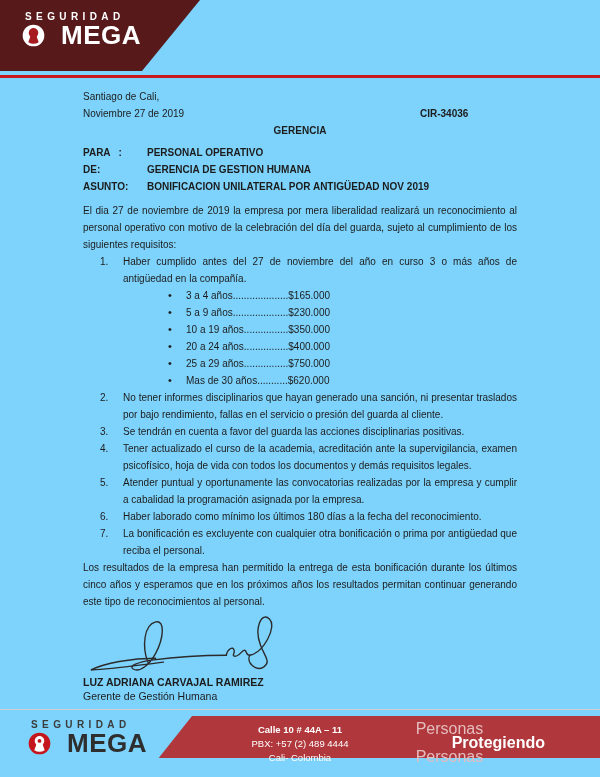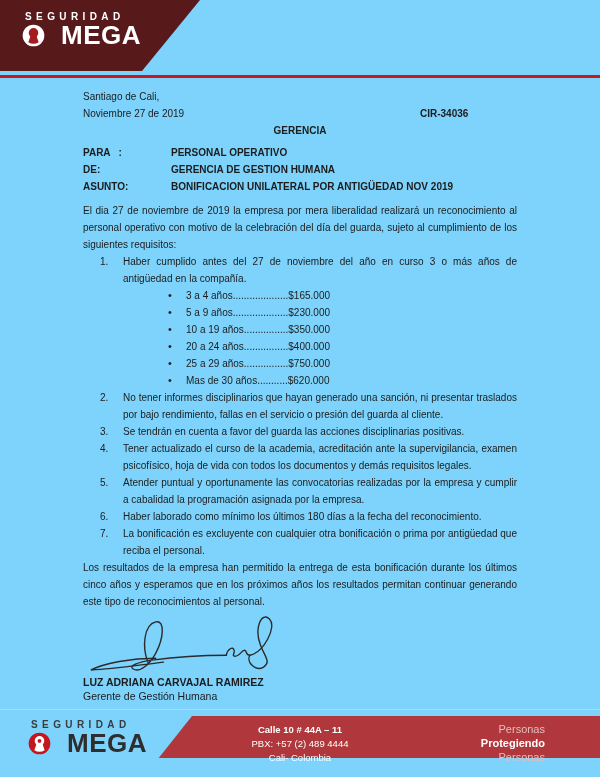--- a/index.html
+++ b/index.html
@@ -42,21 +42,21 @@
   
   .content {
     position: absolute; left: 83px; top: 88px; width: 434px;
     font-size: 10px; line-height: 17px;
   }
   .date-row { position: relative; }
   .ref { position: absolute; left: 337px; top: 0; font-weight: bold; }
   .doc-type { text-align: center; font-weight: bold; }
   .meta { margin-top: 5px; }
   .meta-row { display: flex; font-weight: bold; }
-  .meta-label { width: 88px; flex: none; white-space: pre; }
+  .meta-label { width: 64px; flex: none; white-space: pre; }
   .para { text-align: justify; }
   .intro { margin-top: 7px; }
   .req-row { display: flex; }
   .req-num { margin-left: 17px; width: 23px; flex: none; }
   .req-text { flex: 1; text-align: justify; }
   .bonus-list { }
   .bonus-row { display: flex; margin-left: 85px; }
   .bullet-glyph { width: 18px; flex: none; font-size: 11px; }
 
   
@@ -77,22 +77,22 @@
     width: 600px; height: 42px; background: #b0383c;
     clip-path: polygon(192px 0, 600px 0, 600px 58px, 146px 58px);
   }
   .footer-contact {
     position: absolute; left: 205px; top: 7px; width: 190px;
     text-align: center; color: #ffffff;
     font-size: 9.5px; line-height: 14px;
   }
   .footer-address { font-weight: bold; }
   .footer-slogan {
-    position: absolute; right: 55px; top: 6px; text-align: right;
-    font-size: 11px; line-height: 14px; color: #e4bdbe;
+    position: absolute; right: 55px; top: 6px; 
+    font-size: 16px; line-height: 14px; color: #e4bdbe;
   }
   .slogan-mid { color: #ffffff; font-weight: bold; padding-left: 36px; }
 </style>
 </head>
 <body>
 
 <div class="page">
 
   <div class="header-band">
     <div class="logo">

